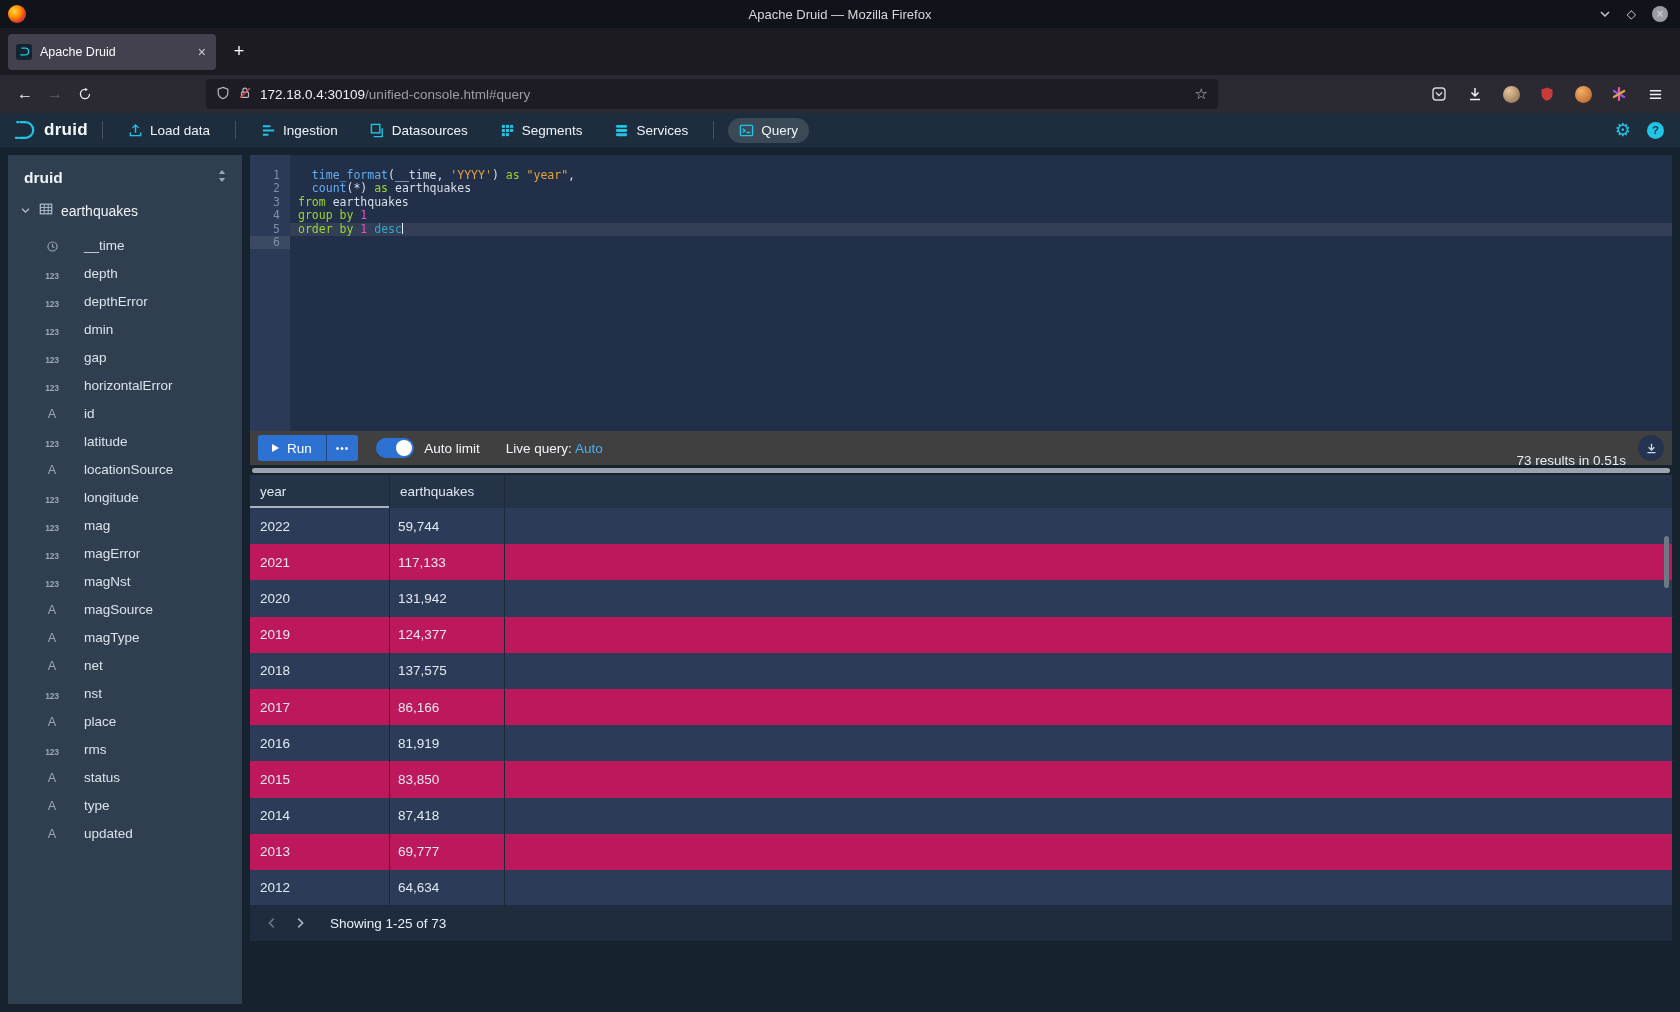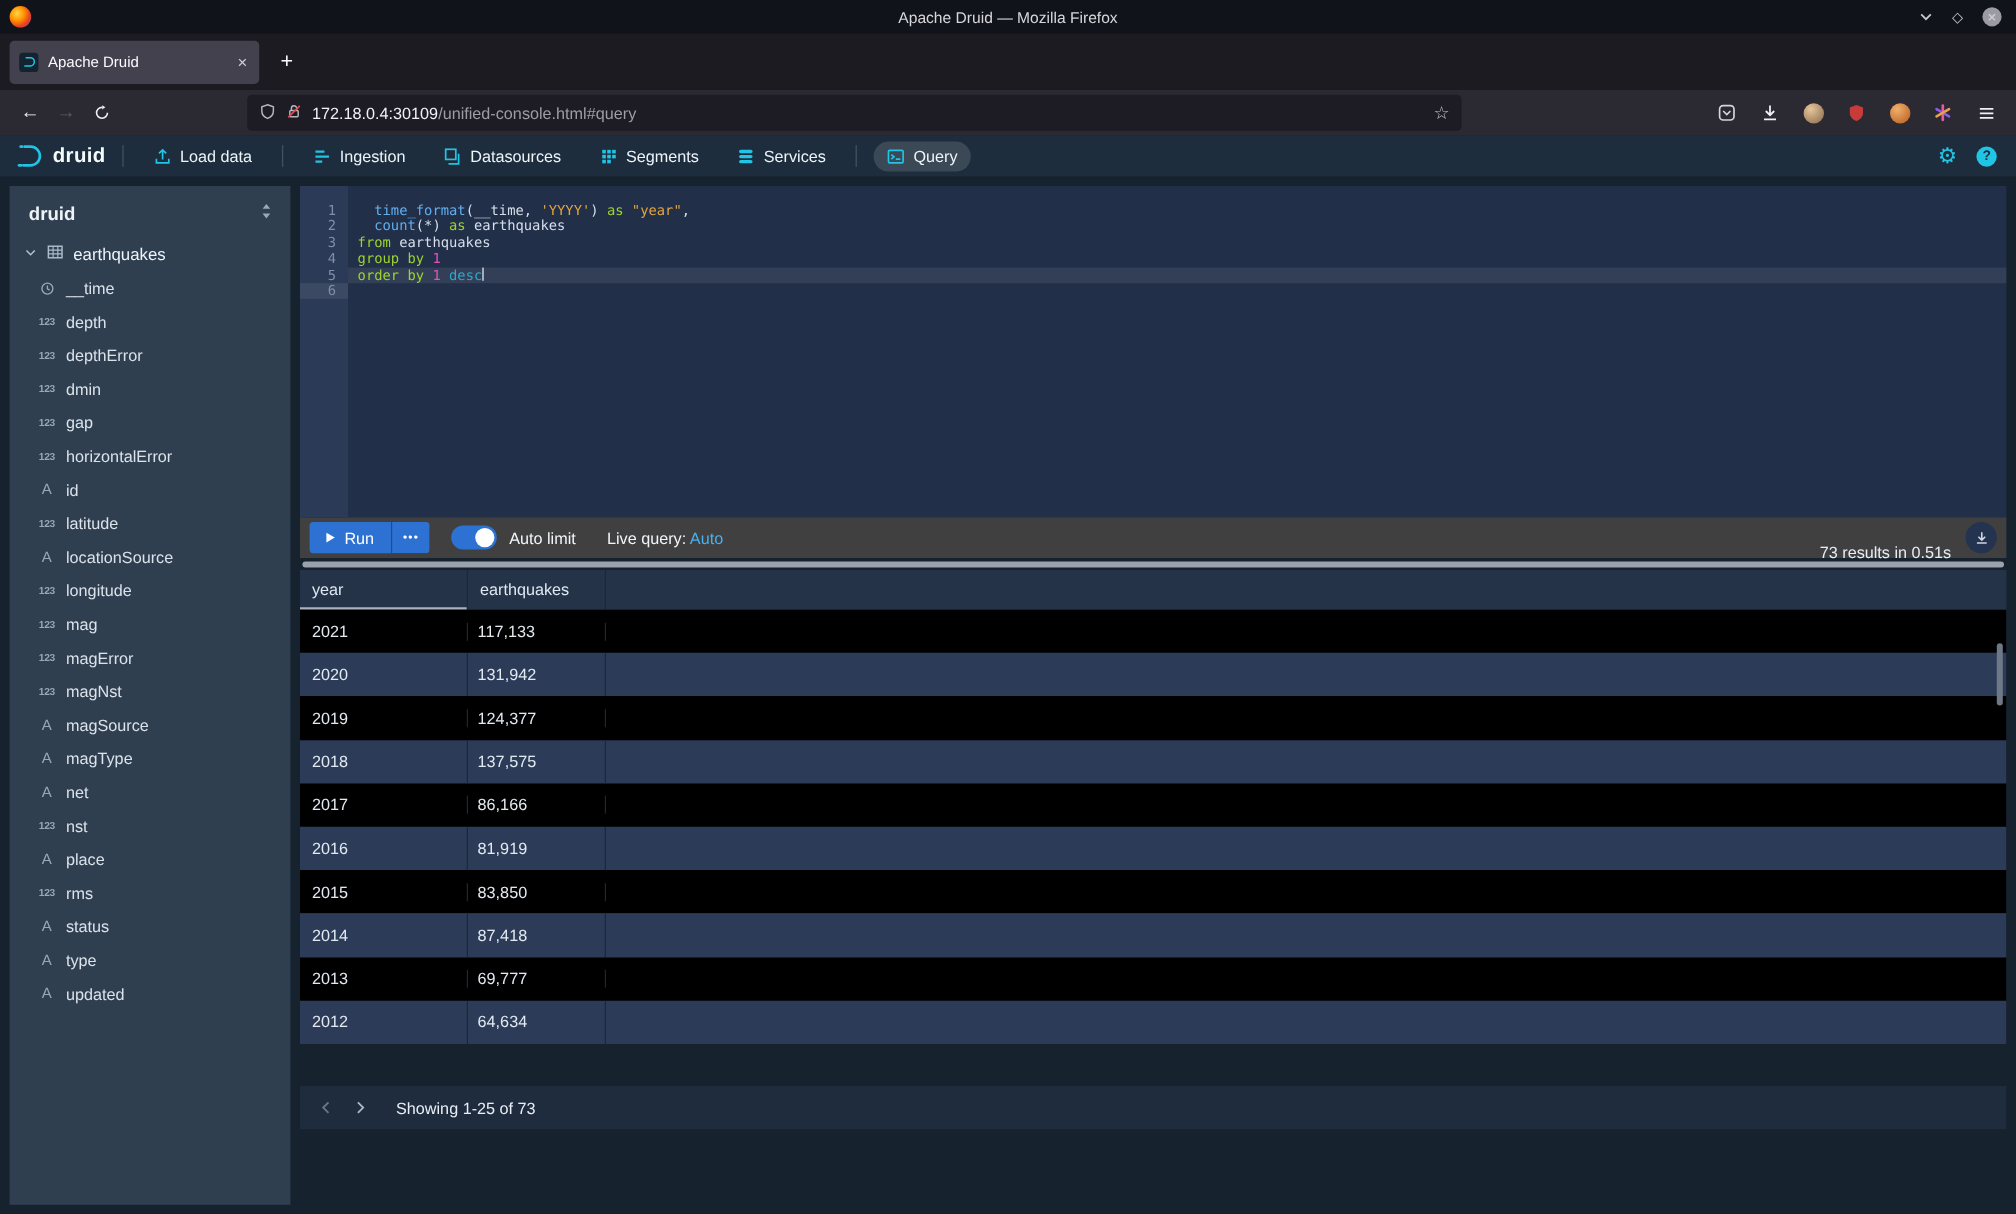--- a/index.html
+++ b/index.html
@@ -55,21 +55,21 @@
                  font-size:11.5px; font-weight:bold; display:flex; align-items:center; justify-content:center; }
 
   
   .main { flex:1; display:flex; align-items:flex-start; padding:8px; gap:8px; }
 
   .sidebar { width:234px; height:849px; background:#2f3f50; flex:0 0 auto; }
   .sb-header { display:flex; align-items:center; justify-content:space-between; padding:14px 14px 10px 16px; }
   .sb-schema { color:#eef3f7; font-size:15.5px; font-weight:bold; }
   .tree-table { height:28px; display:flex; align-items:center; gap:8px; padding-left:12px; }
   .tree-table .tlabel { color:#f0f4f8; font-size:14px; }
-  .tree-col { height:28px; display:flex; align-items:center; gap:6px; padding-left:21px; }
+  .tree-col { height:28px; display:flex; align-items:flex-end; gap:22px; padding-left:34px; }
   .colicon { width:20px; display:flex; align-items:center; justify-content:center; flex:0 0 auto; }
   .ti-num { font-size:8.5px; color:#9aa8b6; letter-spacing:-0.3px; font-weight:bold; }
   .ti-str { font-size:12.5px; color:#9aa8b6; }
   .collabel { color:#dbe2ea; font-size:13.5px; }
 
   .querypanel { width:1422px; height:786px; display:flex; flex-direction:column; flex:0 0 auto; }
 
   
   .editor { height:276px; background:#222f49; display:flex; position:relative; font-family:"DejaVu Sans Mono", monospace; font-size:11.5px; }
   .gutter { width:40px; background:#2b3a56; padding-top:14px; flex:0 0 auto; }
@@ -109,21 +109,21 @@
 
   
   .theader { height:33px; background:#253349; display:flex; flex:0 0 auto; font-size:13.5px; color:#dfe8f2; }
   .th { display:flex; align-items:center; padding-left:10px; border-right:1px solid #1c2839; }
   .th-year { width:140px; box-shadow:inset 0 -2px 0 #a9b3bf; }
   .th-quakes { width:115px; }
   .th-fill { flex:1; }
   .rows { height:397px; overflow:hidden; position:relative; flex:0 0 auto; }
   .trow { height:36.2px; display:flex; font-size:13.5px; color:#e2e9f1; }
   .r-odd { background:#2c3b57; }
-  .r-even { background:#000000;align-items:center; }
+  .r-even { background:#be185d; }
   .td { display:flex; align-items:center; border-right:1px solid #1c2839; }
   .td-year { width:140px; padding-left:10px; }
   .td-quakes { width:115px; padding-left:8px; }
   .td-fill { flex:1; }
   .vthumb { position:absolute; right:3px; top:28px; width:5px; height:52px; border-radius:3px; background:#6e7987; }
 
   
   .pagefooter { height:36px; background:#1f2c3e; display:flex; align-items:center; padding:0 8px; flex:0 0 auto; }
   .pg-btn { width:28px; height:28px; display:flex; align-items:center; justify-content:center; }
   .pg-text { color:#e8eef5; font-size:13.5px; margin-left:16px; }
@@ -519,20 +519,25 @@
           <div class="hthumb"></div>
         </div>
 
       <div class="theader">
         <div class="th th-year">year</div>
         <div class="th th-quakes">earthquakes</div>
         <div class="th-fill"></div>
       </div>
       <div class="rows">
         <div>
+            <div class="trow r-odd">
+              <div class="td td-year">2022</div>
+              <div class="td td-quakes">59,744</div>
+              <div class="td-fill"></div>
+            </div>
             <div class="trow r-even">
               <div class="td td-year">2021</div>
               <div class="td td-quakes">117,133</div>
               <div class="td-fill"></div>
             </div>
             <div class="trow r-odd">
               <div class="td td-year">2020</div>
               <div class="td td-quakes">131,942</div>
               <div class="td-fill"></div>
             </div>

